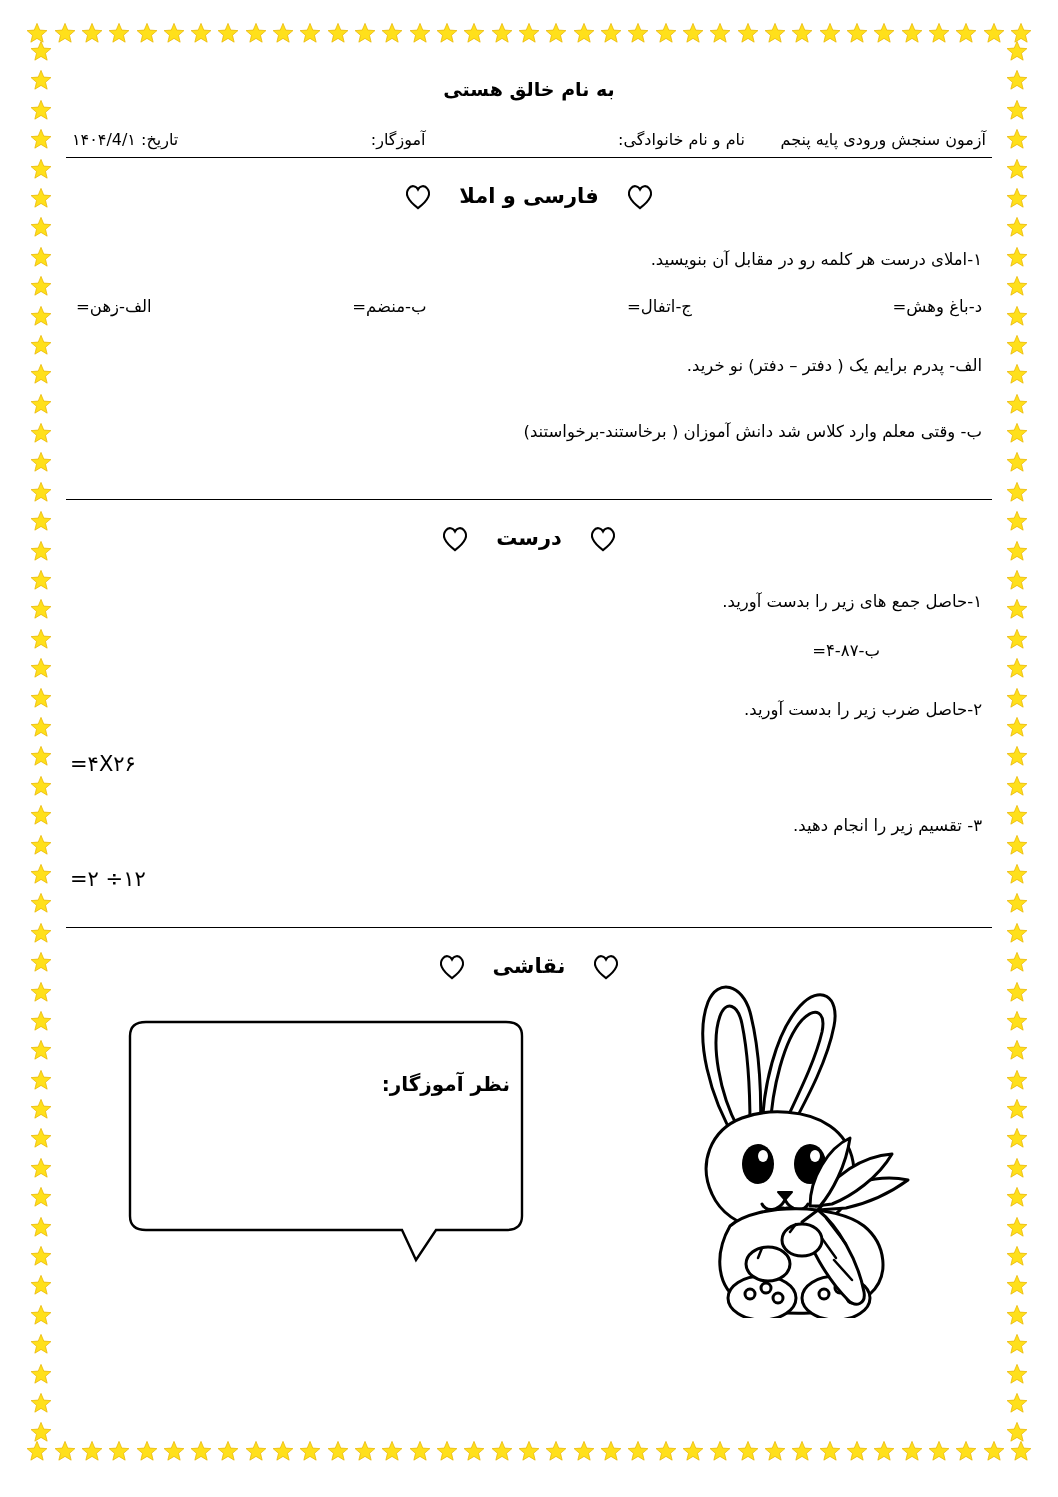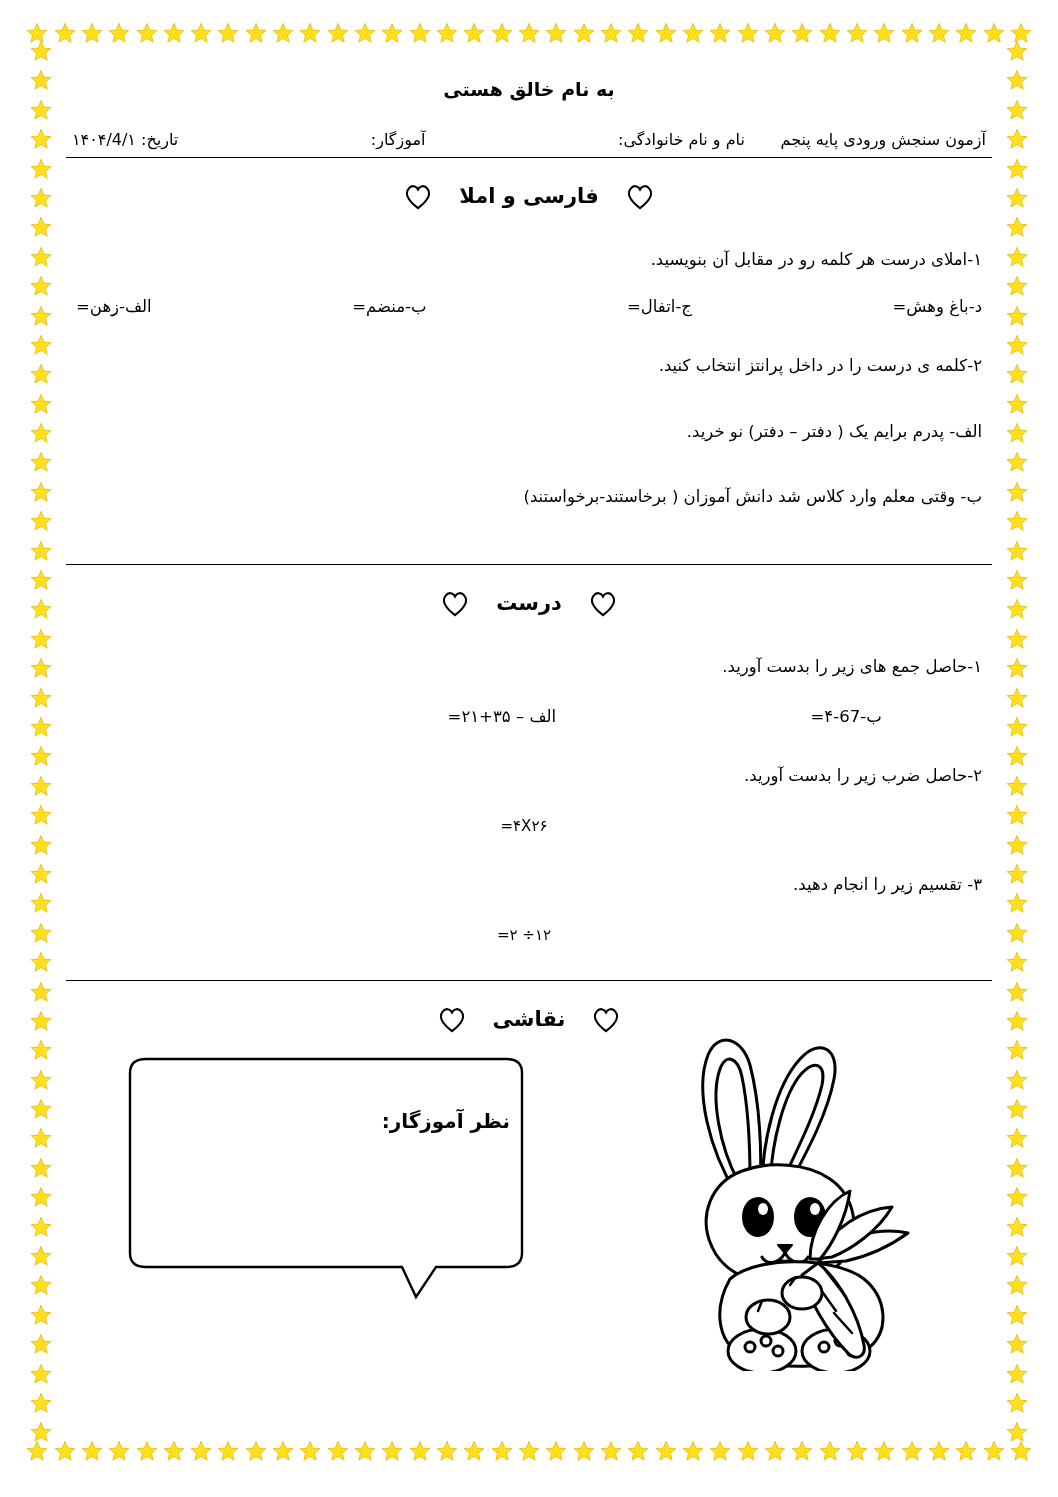--- a/index.html
+++ b/index.html
@@ -126,35 +126,35 @@
   .math-row {
     display: flex;
     font-size: 16.5px;
     color: #000;
     margin: 24px 6px 0 6px;
   }
   .math-row .m1 { width: 46%; text-align: center; }
   .math-row .m2 { width: 30%; text-align: center; }
 
   .math-single {
-    font-size: 15px;
+    font-size: 21px;
     color: #000;
     margin: 26px 10px 0 0;
-    text-align: center;
+    text-align: left;
   }
 
   
   .draw-section {
     position: relative;
     height: 420px;
   }
   .bubble {
     position: absolute;
     left: 50px;
-    top: 70px;
+    top: 86px;
     width: 420px;
     height: 250px;
   }
   .bubble-label {
     position: absolute;
     right: 26px;
     top: 58px;
     font-size: 20px;
     font-weight: bold;
     color: #000;
@@ -722,21 +722,20 @@
 
       <div class="q">۱-املای درست هر کلمه رو در مقابل آن بنویسید.</div>
 
       <div class="answer-row">
         <div class="cell">د-باغ وهش=</div>
         <div class="cell">ج-اتفال=</div>
         <div class="cell">ب-منضم=</div>
         <div class="cell">الف-زهن=</div>
       </div>
 
-      <div class="q">۲-کلمه ی درست را در داخل پرانتز انتخاب کنید.</div>
       <div class="q">الف- پدرم برایم یک ( دفتر – دفتر) نو خرید.</div>
       <div class="q">ب- وقتی معلم وارد کلاس شد دانش آموزان ( برخاستند-برخواستند)</div>
       <div style="height:42px"></div>
     </div>
 
     <hr class="hr">
 
     <div class="section">
       <div class="section-head">
         <svg class="heart" viewBox="0 0 32 30">
@@ -744,22 +743,21 @@
         </svg>
         <span class="sec-title">درست</span>
         <svg class="heart" viewBox="0 0 32 30">
           <path d="M16 28 C4 19 2 12 6 7 C9 3 14 4 16 8 C18 4 23 3 26 7 C30 12 28 19 16 28 Z" fill="none" stroke="#000" stroke-width="2.2"></path>
         </svg>
       </div>
 
       <div class="q">۱-حاصل جمع های زیر را بدست آورید.</div>
 
       <div class="math-row">
-        <div class="m2">ب-67-۴=</div>
-        <div class="m1">الف – ۳۵+۲۱=</div>
+        <div class="m2">ب-۸۷-۴=</div>
       </div>
 
       <div class="q">۲-حاصل ضرب زیر را بدست آورید.</div>
       <div class="math-single">۴X۲۶=</div>
 
       <div class="q">۳- تقسیم زیر را انجام دهید.</div>
       <div class="math-single">۱۲÷ ۲=</div>
       <div style="height:26px"></div>
     </div>
 

